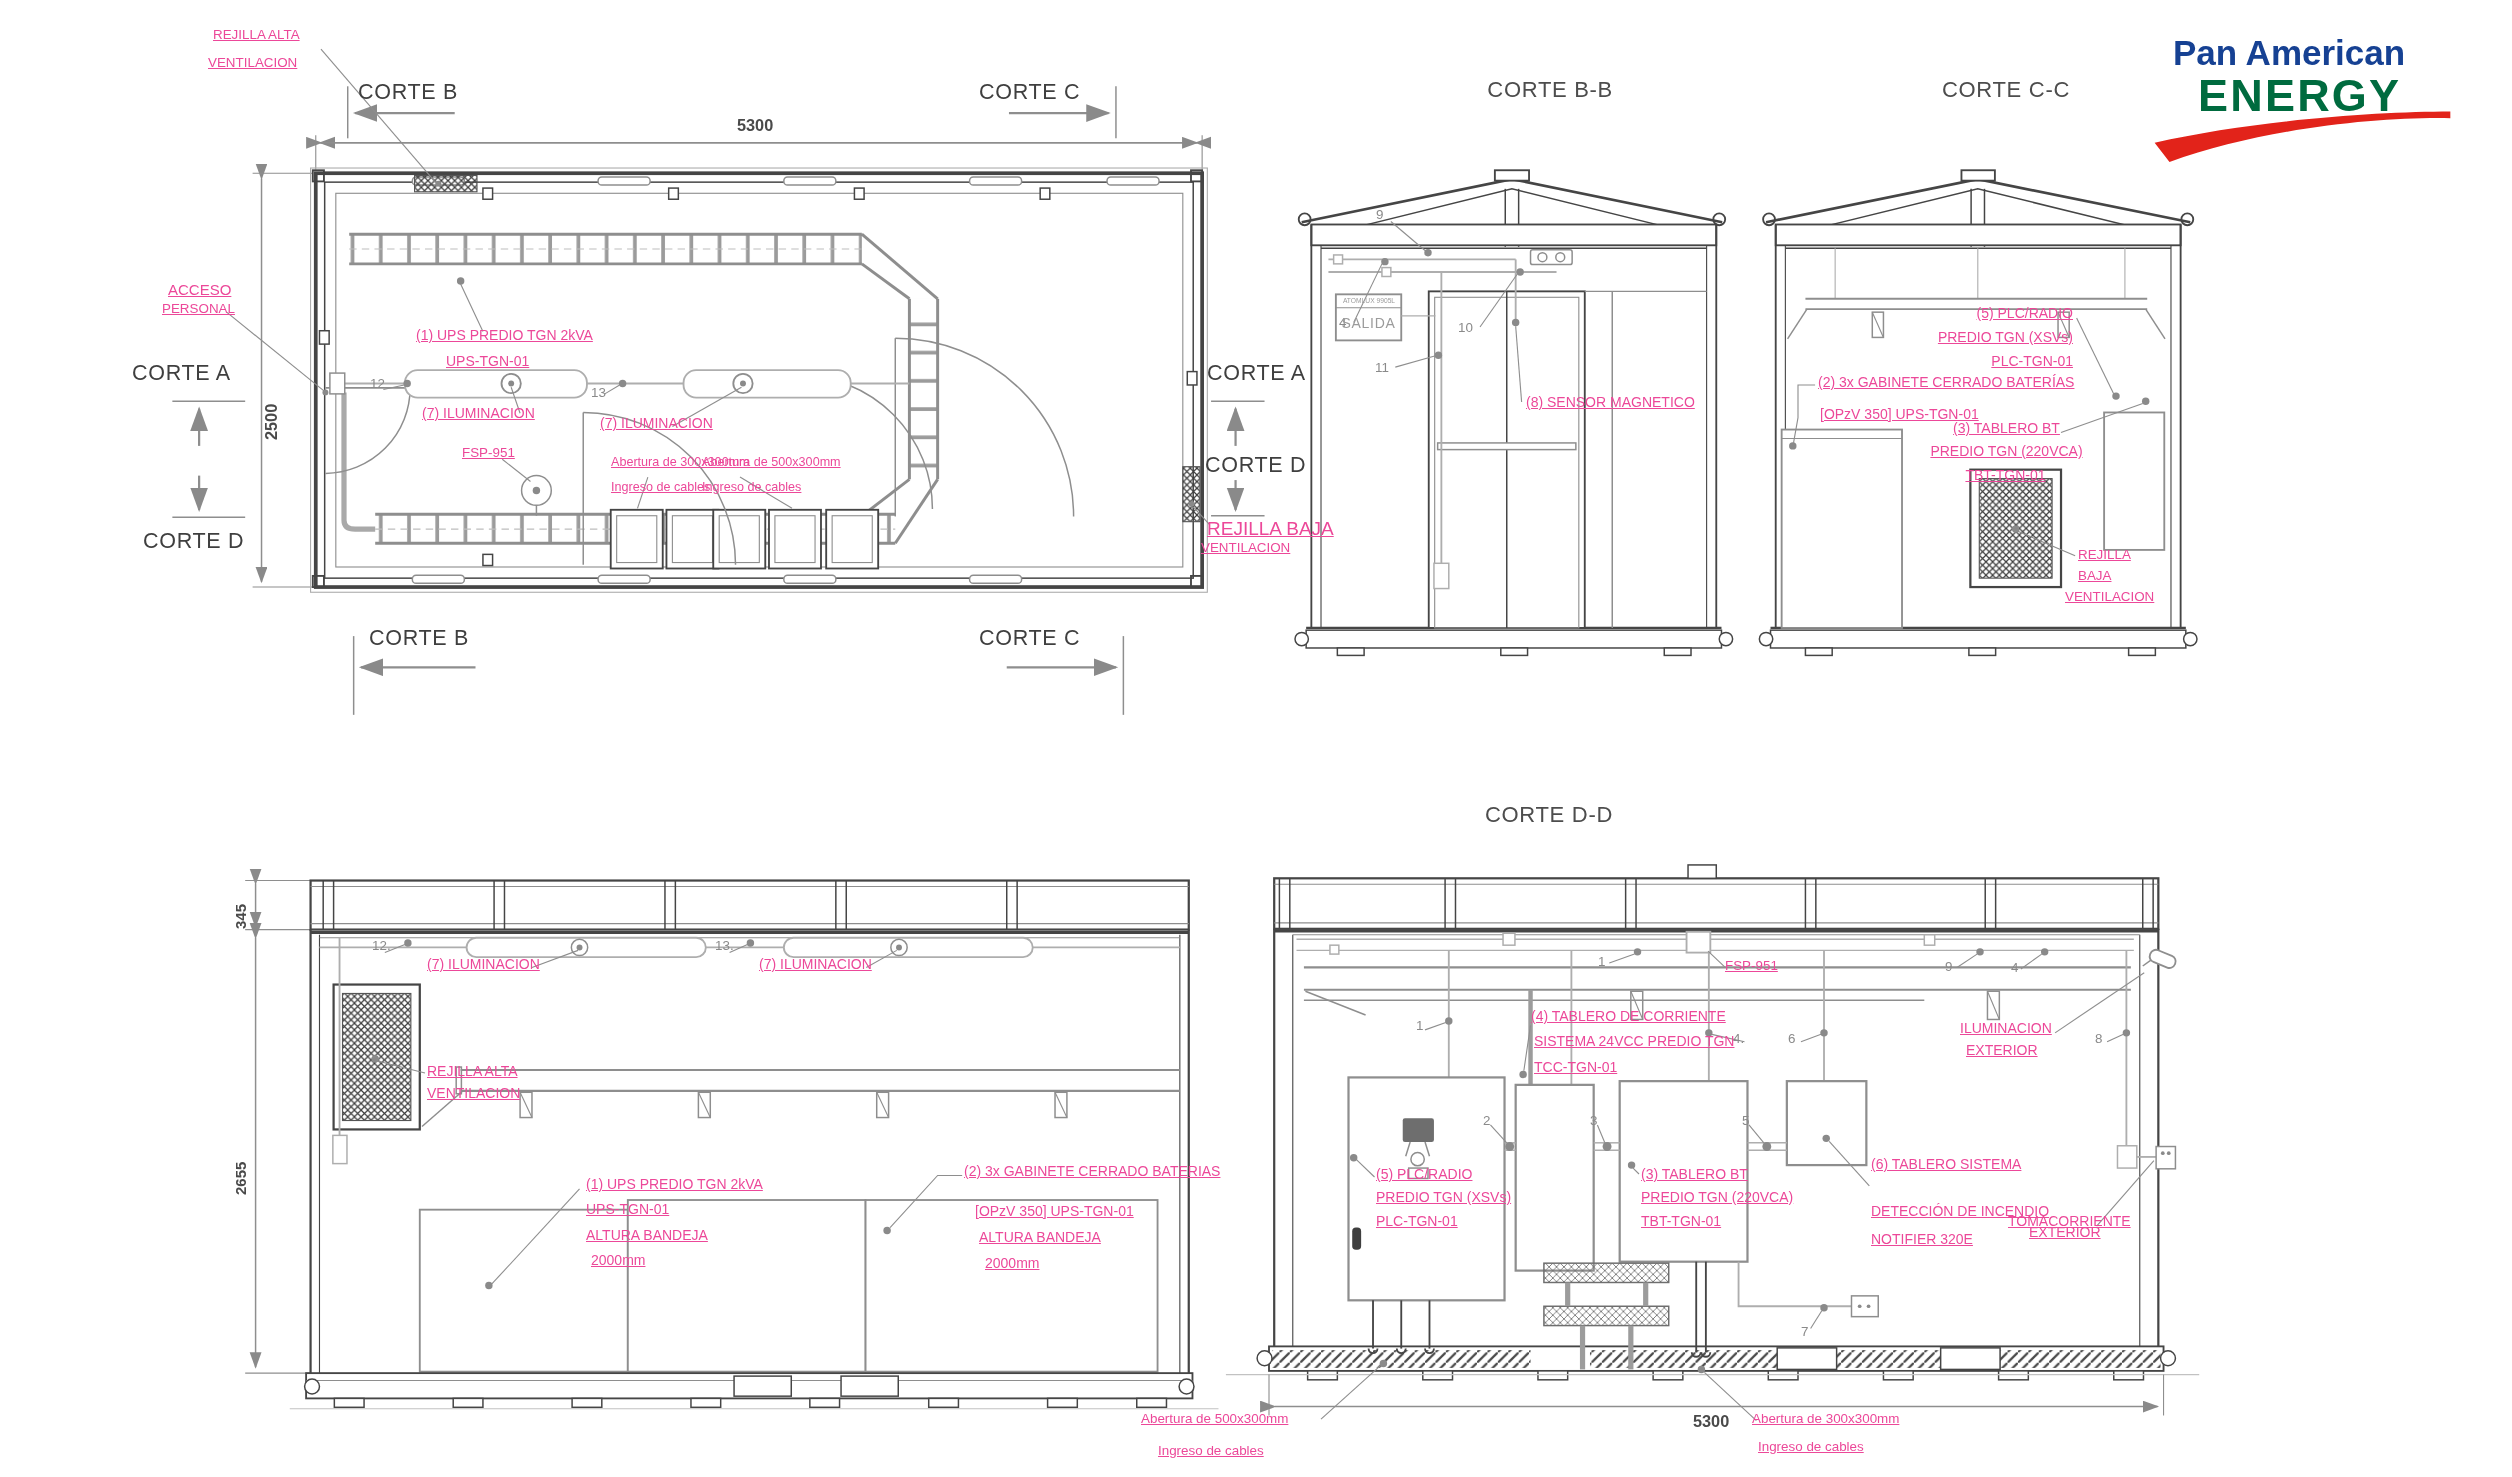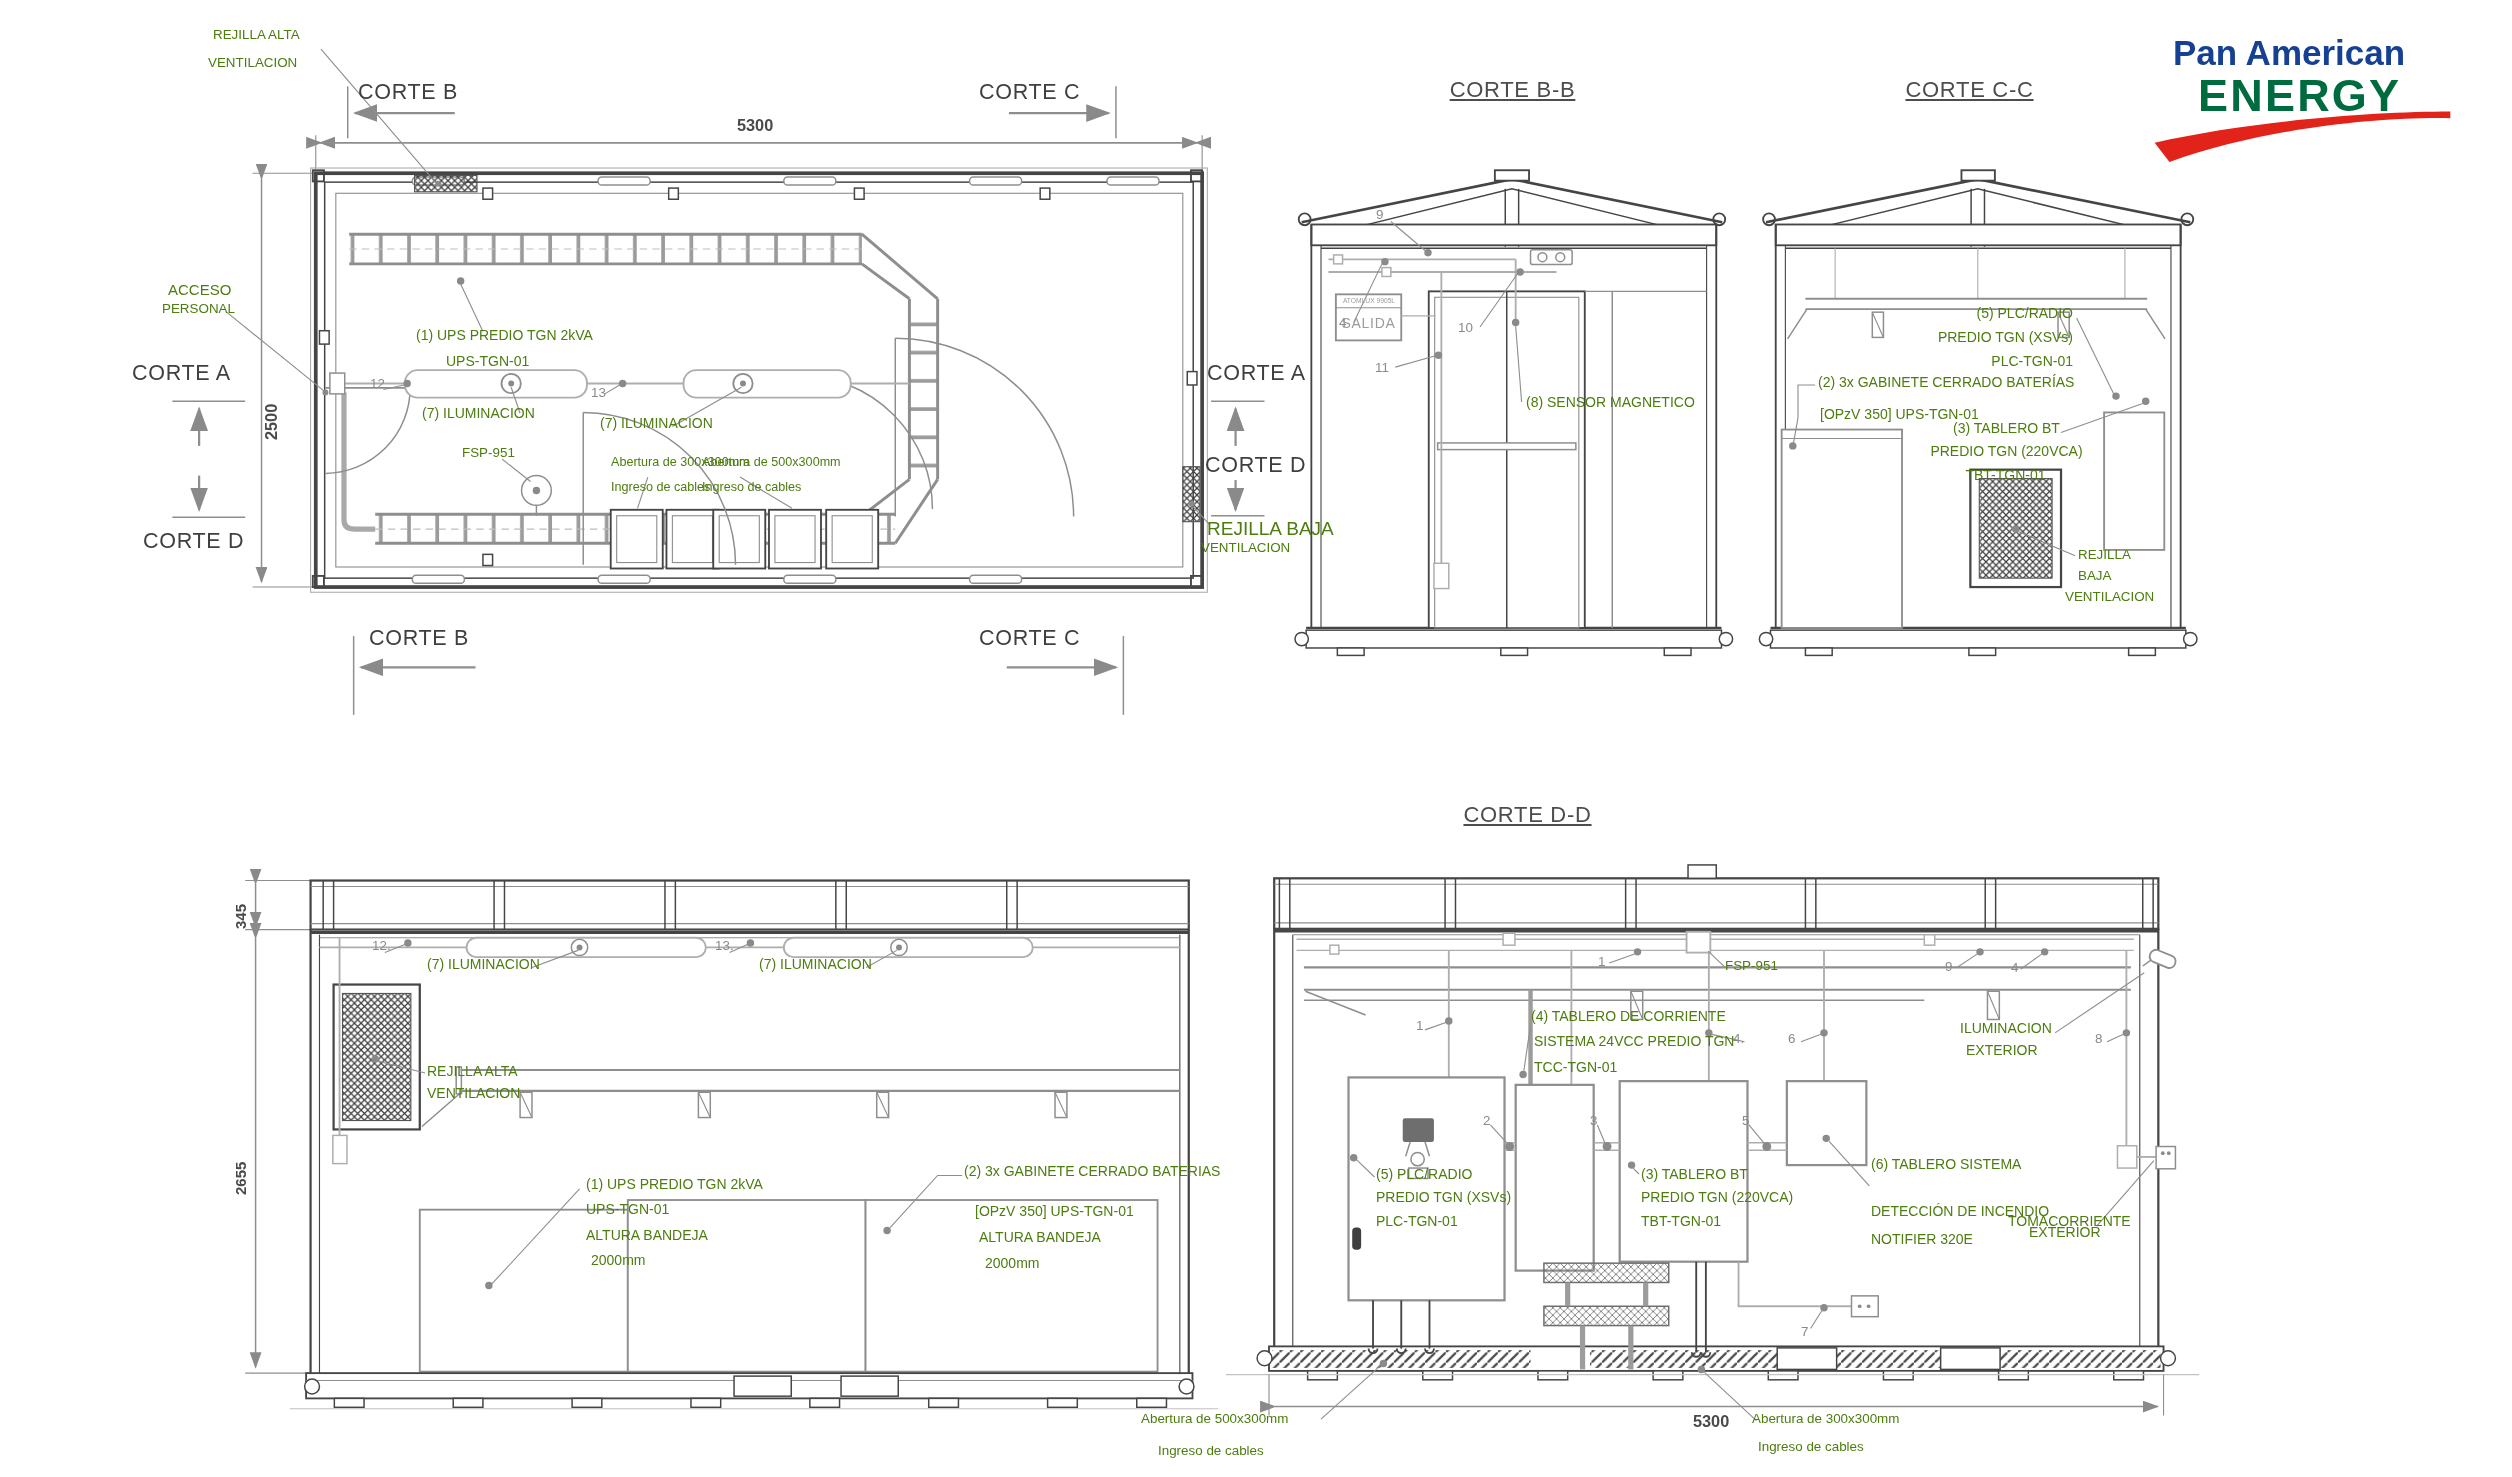--- a/index.html
+++ b/index.html
@@ -6,23 +6,23 @@
   body{width:2512px;height:1478px;position:relative;font-family:"Liberation Sans","DejaVu Sans",sans-serif;overflow:hidden;}
   #sheet{position:absolute;left:0;top:0;width:2512px;height:1478px;}
   svg{position:absolute;left:0;top:0;}
   svg .sd{stroke:#454545;fill:none}
   svg .sm{stroke:#8e8e8e;fill:none}
   svg .sl{stroke:#aeaeae;fill:none}
   svg .w1{stroke-width:1.5}.w2{stroke-width:2}.w25{stroke-width:2.5}.w3{stroke-width:3}.w35{stroke-width:3.5}.w4{stroke-width:4}.w5{stroke-width:5}
   svg .wfill{fill:#ffffff}
   svg .dot{fill:#8a8a8a;stroke:none}
   svg .dark{fill:#3f3f3f;stroke:none}
-  .lbl{position:absolute;color:#4d7c0f;font-size:14px;white-space:nowrap;line-height:1.1;}
+  .lbl{position:absolute;color:#ec4899;font-size:14px;white-space:nowrap;line-height:1.1;text-decoration:underline;}
   .corte{position:absolute;color:#3f3f3f;font-size:21.5px;white-space:nowrap;letter-spacing:0.7px;}
-  .ttl{position:absolute;color:#4d4d4d;font-size:22px;white-space:nowrap;text-align:center;letter-spacing:0.7px;text-decoration:underline;}
+  .ttl{position:absolute;color:#4d4d4d;font-size:22px;white-space:nowrap;text-align:right;letter-spacing:0.7px;}
   .dim{position:absolute;color:#4a4a4a;font-size:16.3px;font-weight:bold;white-space:nowrap;}
   .mk{position:absolute;color:#8a8a8a;font-size:13.4px;white-space:nowrap;}
   .vrot{transform:rotate(-90deg);transform-origin:0 0;}
   .tiny{position:absolute;color:#9b9b9b;font-size:6.7px;white-space:nowrap;text-align:center;}
   .salida{position:absolute;color:#9b9b9b;font-size:14px;letter-spacing:0.7px;text-align:center;}
   .ralign{text-align:right;}
   .calign{text-align:center;}
   #logo-line1{position:absolute;left:2173px;top:33px;width:267px;color:#164193;font-size:35px;font-weight:bold;letter-spacing:0px;}
   #logo-line2{position:absolute;left:2198px;top:70px;width:245px;color:#006B3F;font-size:45px;font-weight:bold;letter-spacing:2.2px;}
 </style>

